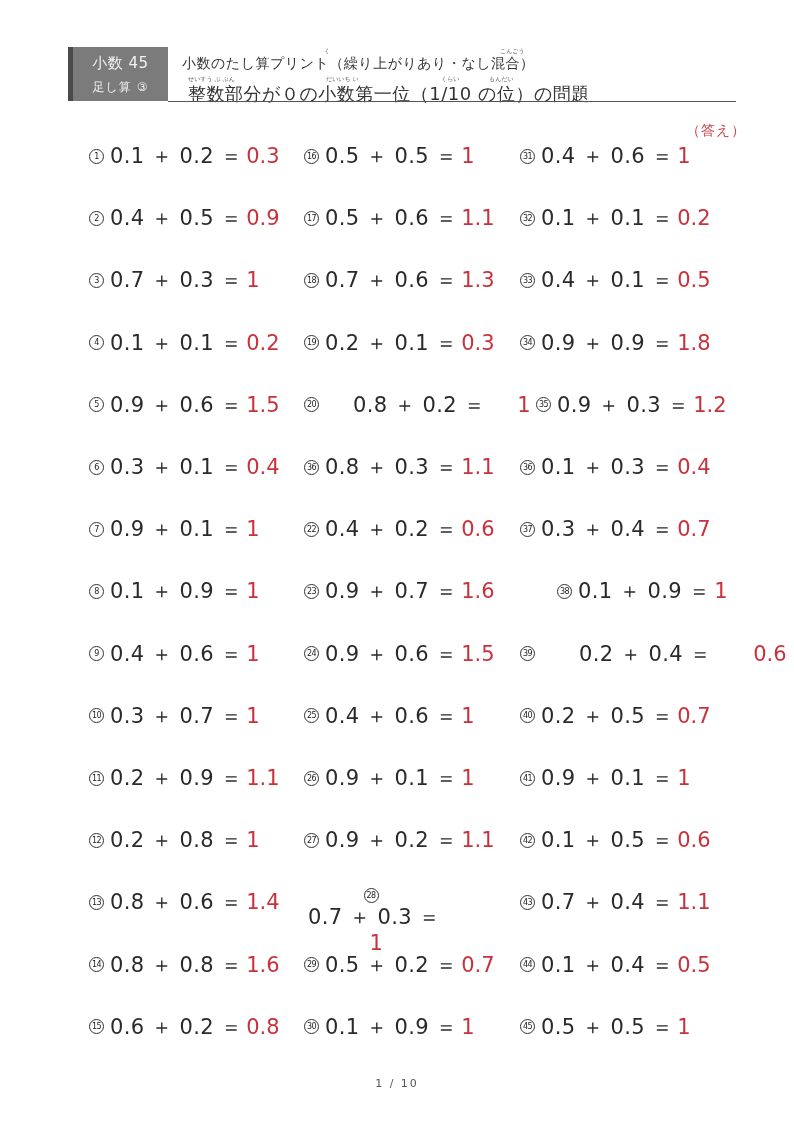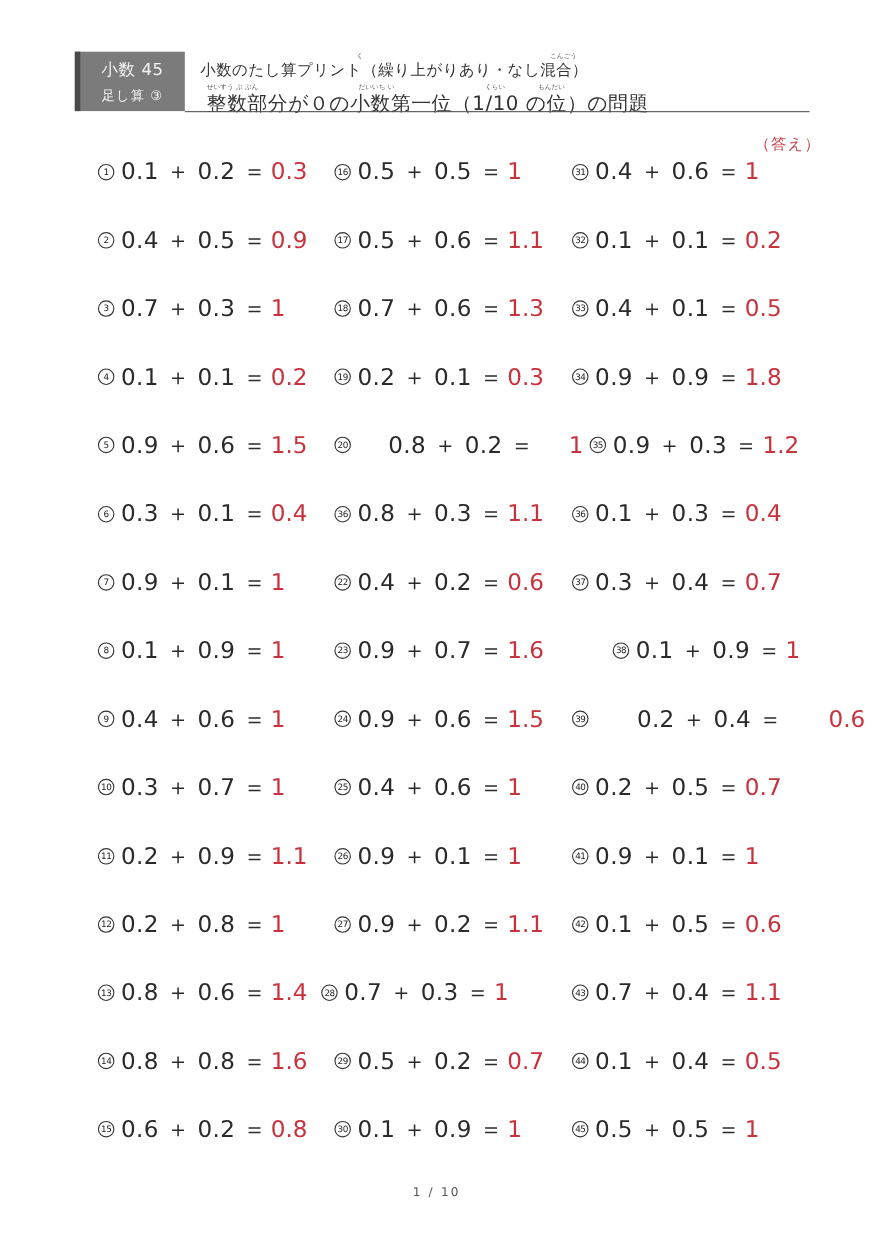--- a/index.html
+++ b/index.html
@@ -180,21 +180,21 @@
     <div class="problem" style="left: 304px; top: 764px;">
       <span class="num-circle">26</span>
       <span class="expr">0.9 ＋ 0.1 ＝</span>
       <span class="ans">1</span>
     </div>
     <div class="problem" style="left: 304px; top: 826.2px;">
       <span class="num-circle">27</span>
       <span class="expr">0.9 ＋ 0.2 ＝</span>
       <span class="ans">1.1</span>
     </div>
-    <div class="problem" style="left: 292px; top: 888.4px;">
+    <div class="problem" style="left: 308px; top: 888.4px; flex-direction: column;">
       <span class="num-circle">28</span>
       <span class="expr">0.7 ＋ 0.3 ＝</span>
       <span class="ans">1</span>
     </div>
     <div class="problem" style="left: 304px; top: 950.6px;">
       <span class="num-circle">29</span>
       <span class="expr">0.5 ＋ 0.2 ＝</span>
       <span class="ans">0.7</span>
     </div>
     <div class="problem" style="left: 304px; top: 1012.8px;">

